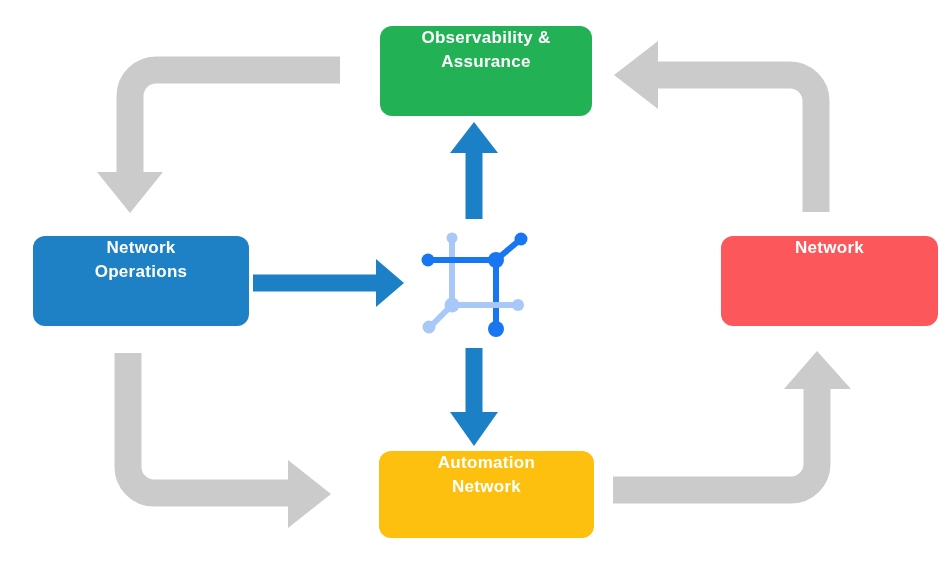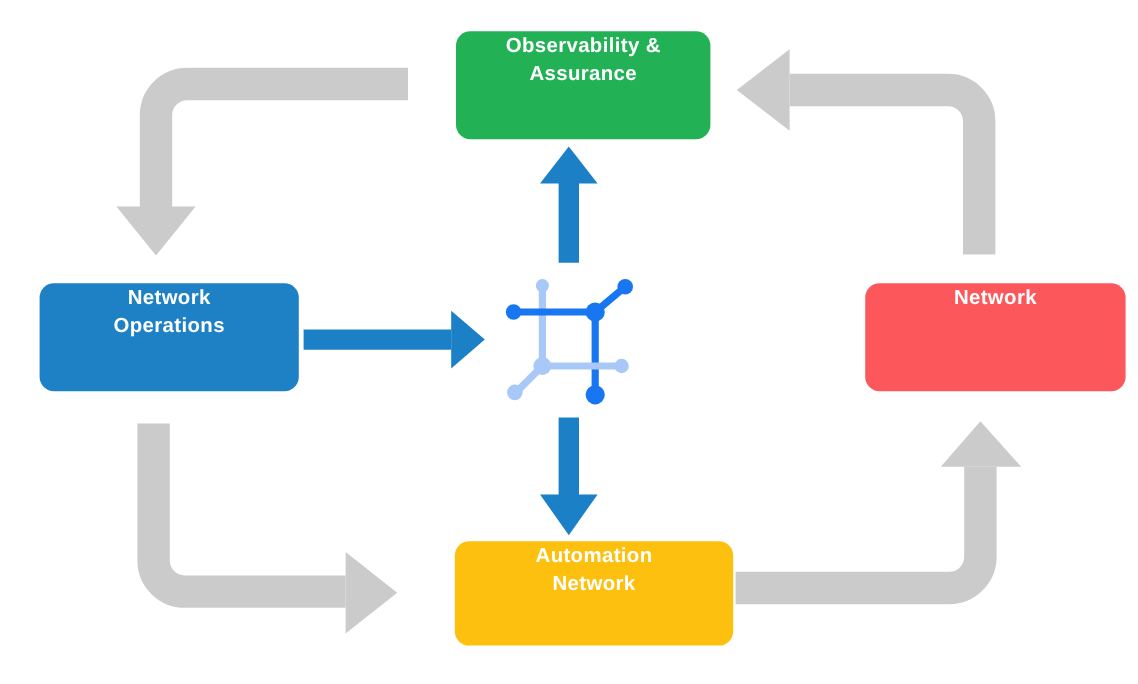--- a/index.html
+++ b/index.html
@@ -33,21 +33,21 @@
     font-size: 17px;
     font-weight: 600;
     letter-spacing: 0.3px;
     line-height: 1.4;
     margin-left: 11px;
   }
   .node span { display: block; }
   .node-observability { left: 369px; top: 26px;  width: 212px; height: 90px; }
   .node-operations    { left: 22px;  top: 236px; width: 216px; height: 90px; }
   .node-infrastructure{ left: 710px; top: 236px; width: 217px; height: 90px; }
-  .node-automation    { left: 368px; top: 451px; width: 232px; height: 87px; }
+  .node-automation    { left: 368px; top: 451px; width: 215px; height: 87px; }
 </style>
 </head>
 <body>
 
 <div class="canvas">
 
   <svg class="arrow-layer" viewBox="0 0 948 570" xmlns="http://www.w3.org/2000/svg">
 
     <g>
       <path d="M 340 70 H 156 A 26 26 0 0 0 130 96 V 173" fill="none" stroke-width="27" stroke="#CBCBCB"></path>

